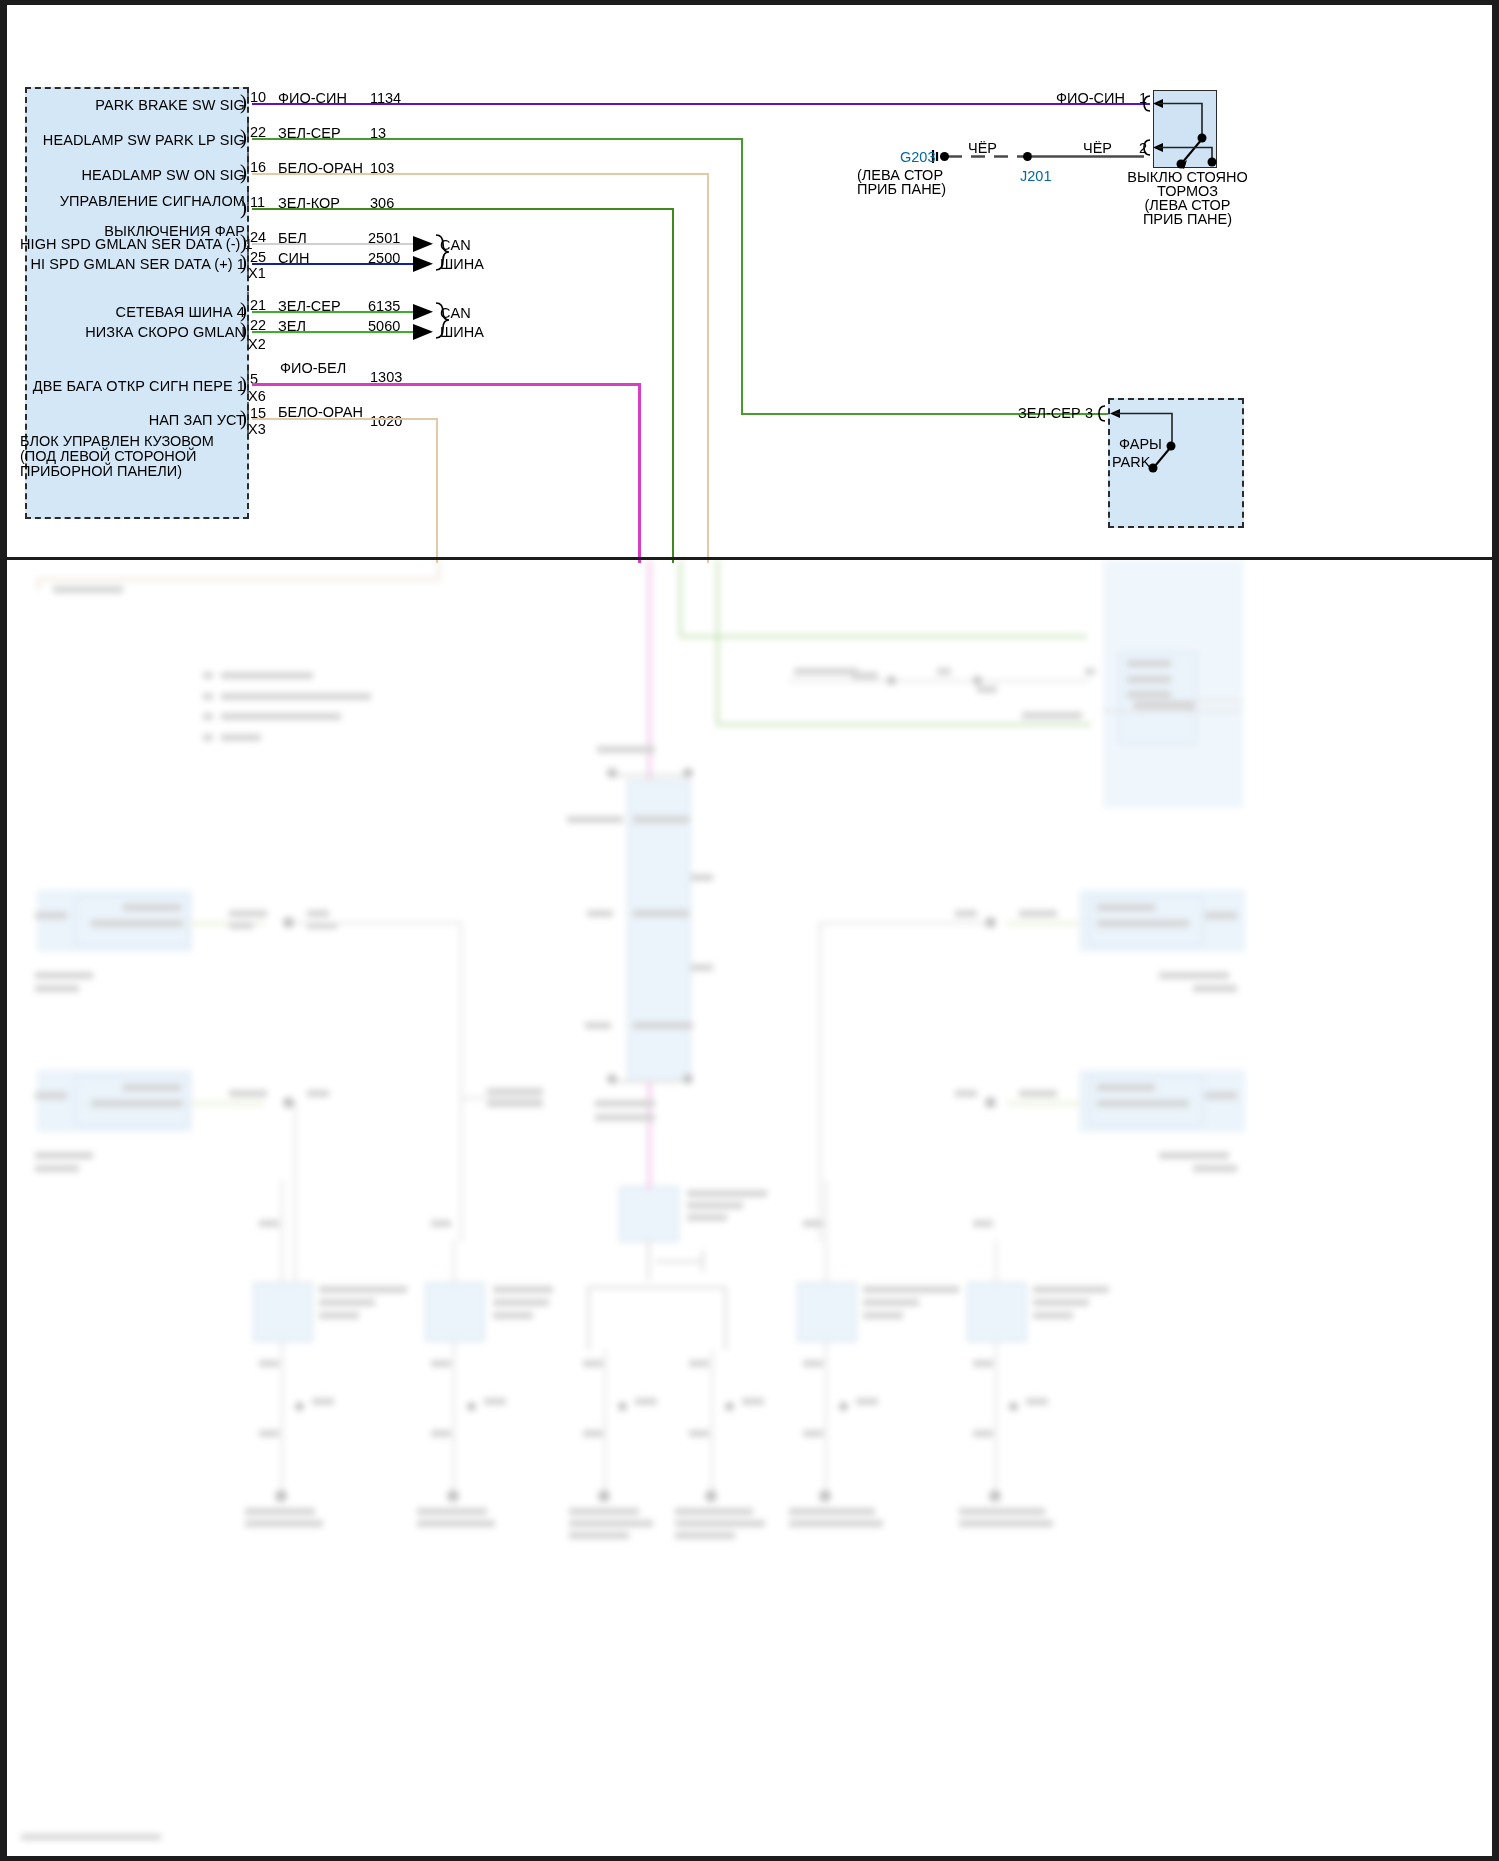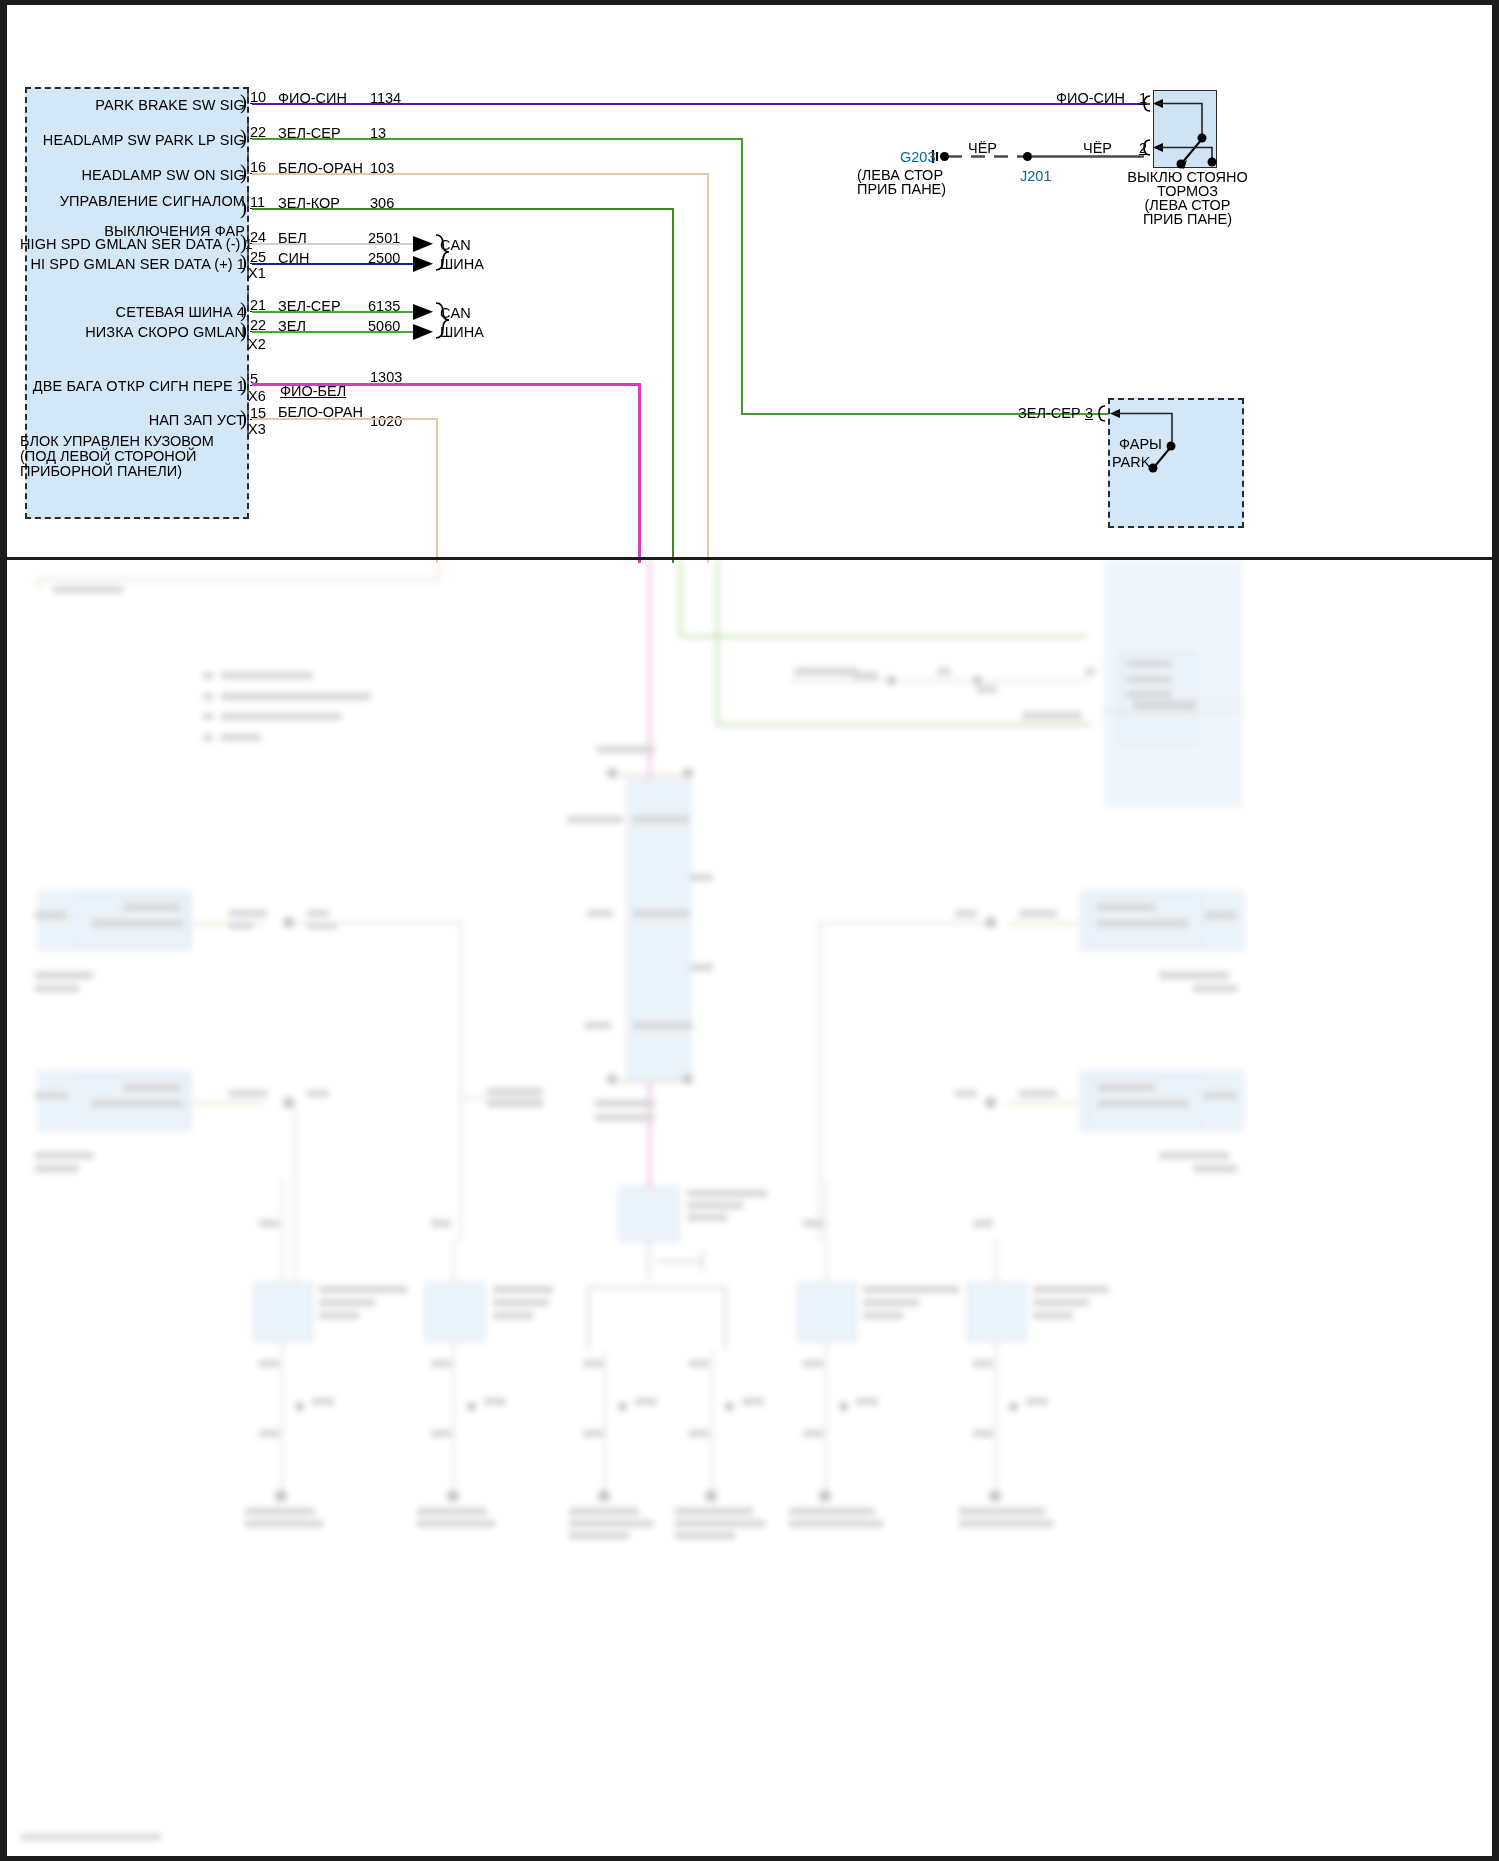--- a/index.html
+++ b/index.html
@@ -58,21 +58,20 @@
     color: #000;
     text-align: right;
     white-space: nowrap;
     letter-spacing: .1px;
   }
   .pin-num {
     position:absolute;
     font-size: 14.5px;
     color:#000;
     white-space:nowrap;
-    text-decoration:underline;
   }
   .conn-id {
     position:absolute;
     font-size: 14.5px;
     color:#000;
     white-space:nowrap;
   }
   .wire-color {
     position:absolute;
     font-size: 14.5px;
@@ -444,21 +443,21 @@
 
     <div class="wire-color" style="left:278px; top:250px;">СИН</div>
     <div class="wire-num" style="left:368px; top:250px;">2500</div>
 
     <div class="wire-color" style="left:278px; top:298px;">ЗЕЛ-СЕР</div>
     <div class="wire-num" style="left:368px; top:298px;">6135</div>
 
     <div class="wire-color" style="left:278px; top:318px;">ЗЕЛ</div>
     <div class="wire-num" style="left:368px; top:318px;">5060</div>
 
-    <div class="wire-color" style="left:280px; top:383px;text-decoration:underline;">ФИО-БЕЛ</div>
+    <div class="wire-color" style="left:280px; top:360px;">ФИО-БЕЛ</div>
     <div class="wire-num" style="left:370px; top:369px;">1303</div>
 
     <div class="wire-color" style="left:278px; top:404px;">БЕЛО-ОРАН</div>
     <div class="wire-num" style="left:370px; top:404px;margin-top:9px;">1020</div>
 
     <div class="w wh" style="left:252px; top:103px; width:898px; background:#5a12c8;"></div>
 
     <div class="w wh" style="left:252px; top:138px; width:491px; background:#4a9b2f;"></div>
     <div class="w wv" style="left:741px; top:138px; height:277px; background:#4a9b2f;"></div>
     <div class="w wh" style="left:741px; top:413px; width:369px; background:#4a9b2f;"></div>

